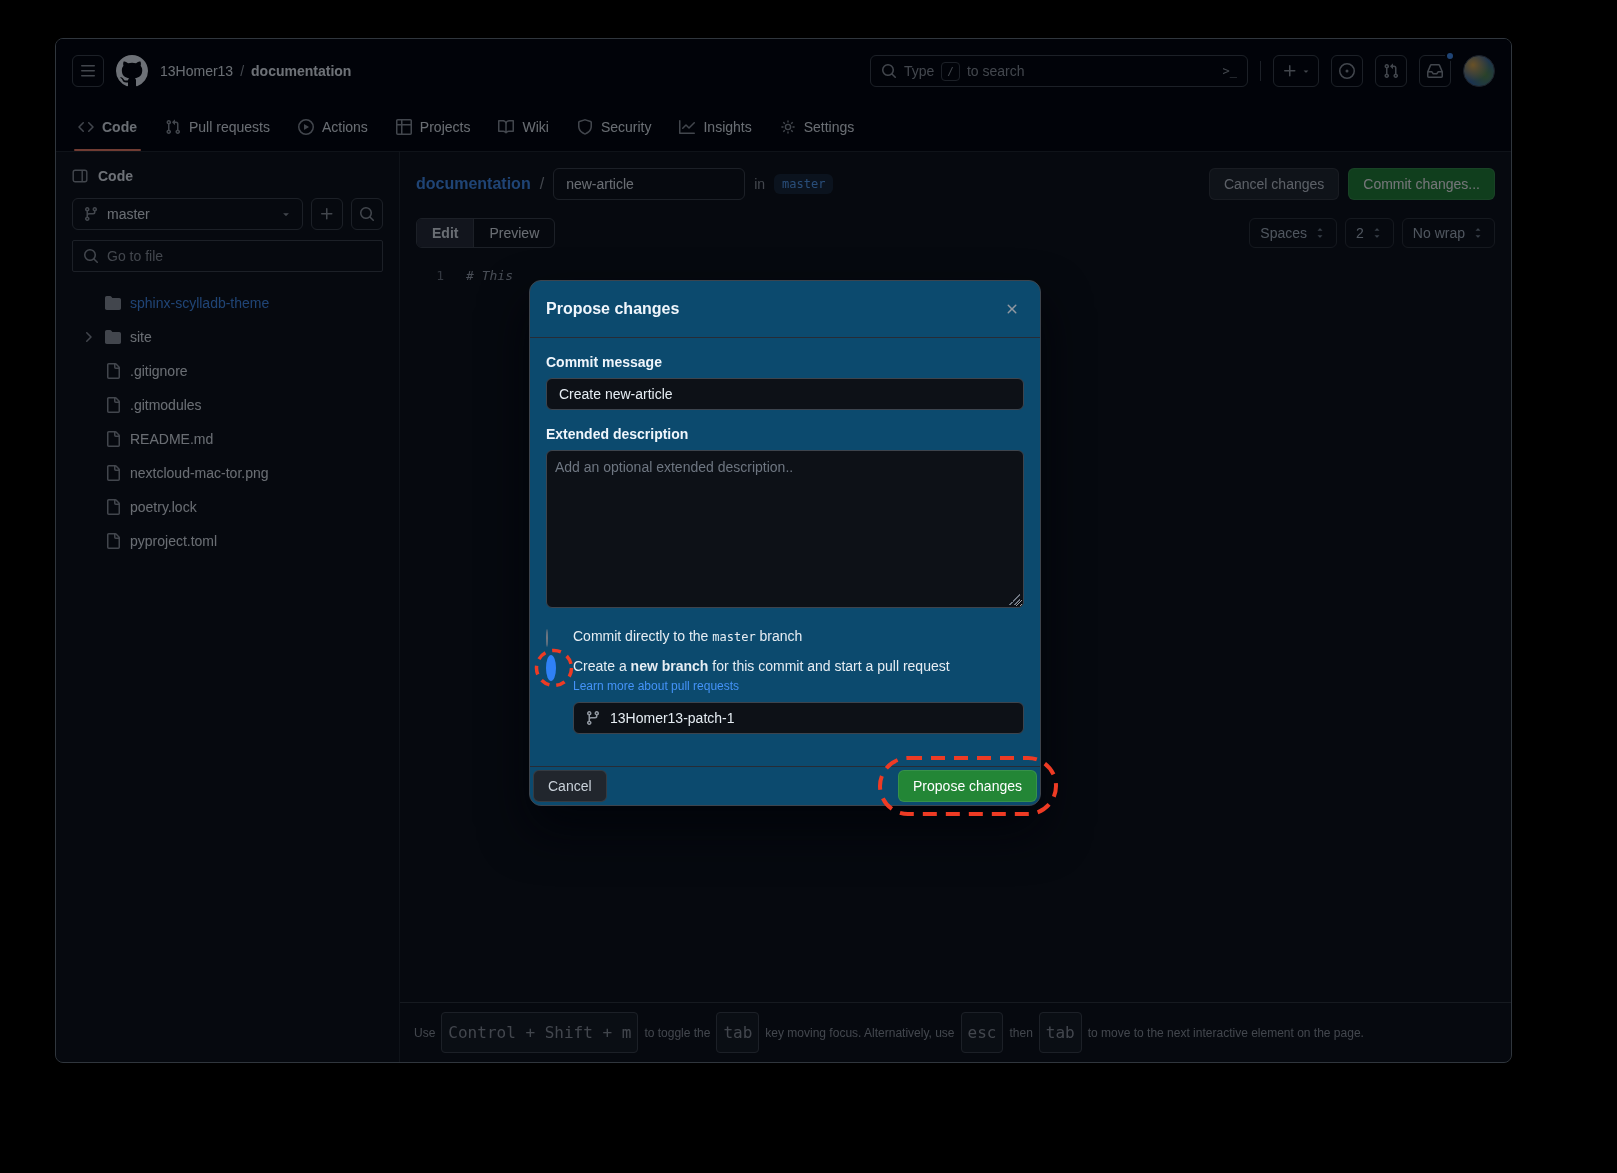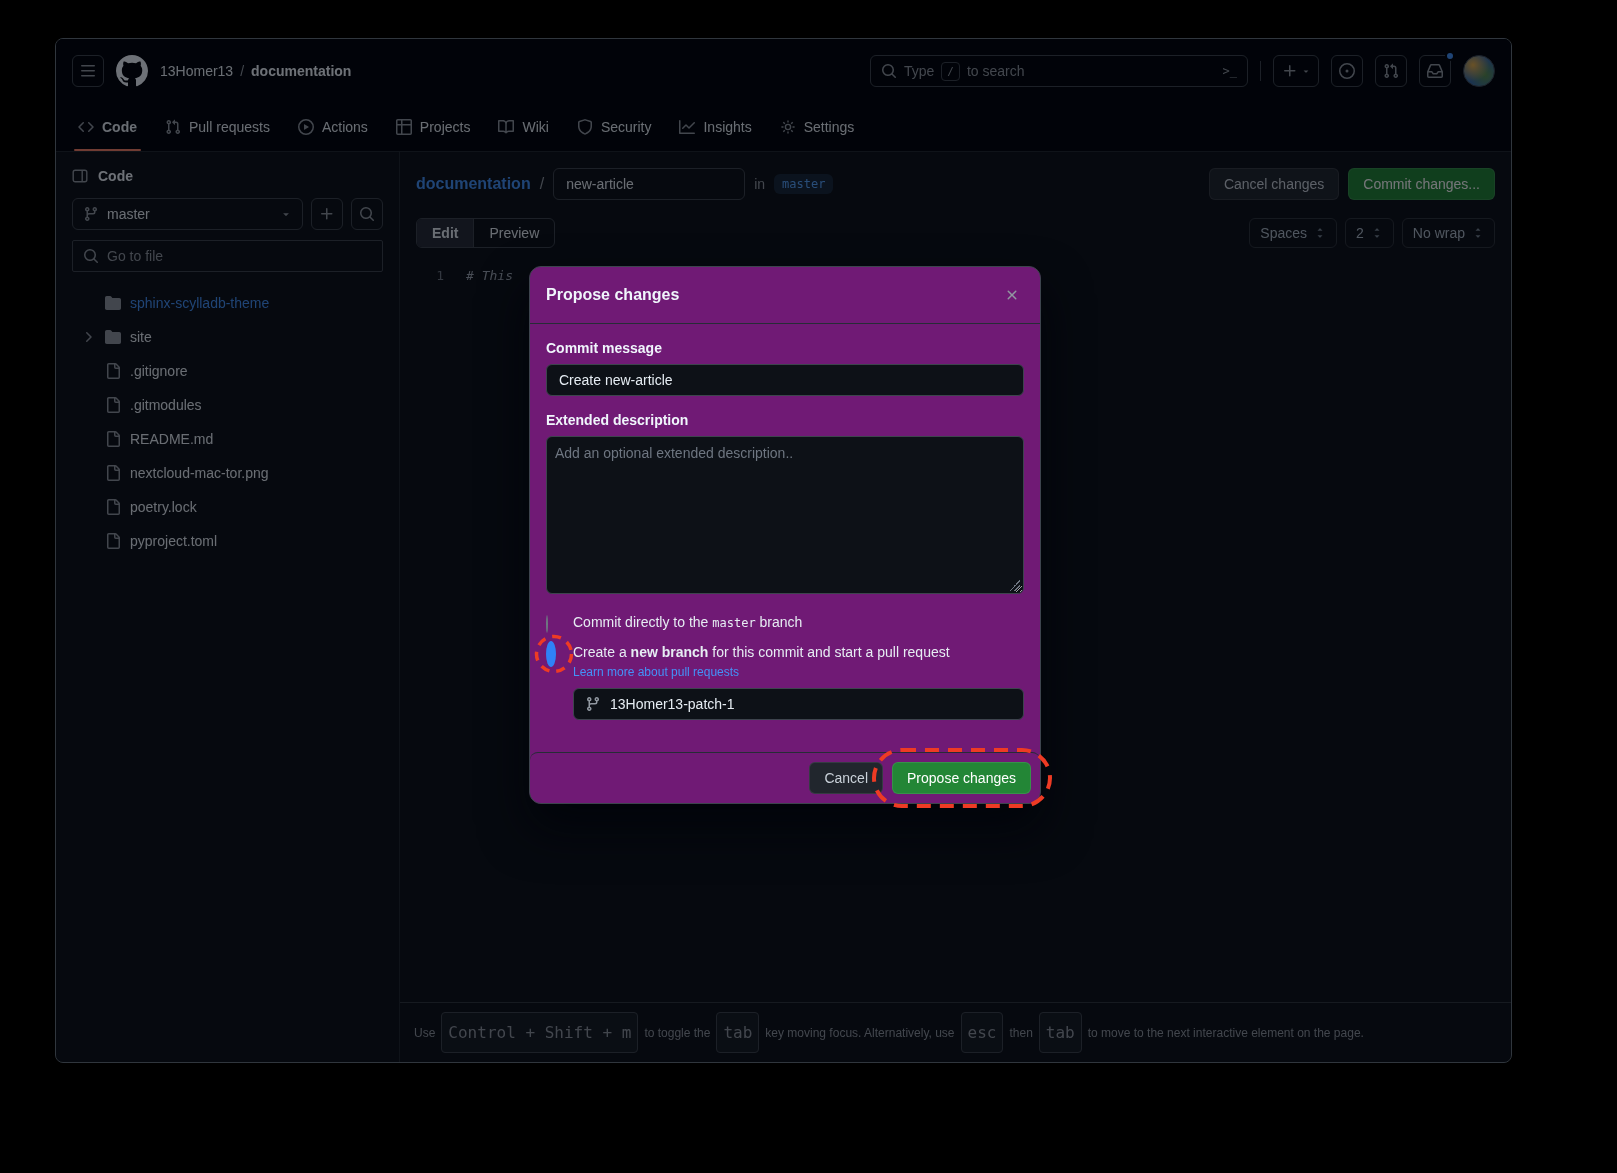--- a/index.html
+++ b/index.html
@@ -164,22 +164,22 @@
   }
   .kbd {
     font-family:"DejaVu Sans Mono", monospace; font-size:16px;
     border:1px solid #3d444d; border-radius:4px; padding:10px 6px; color:#9198a1;
     background:#161b22;
   }
 
   
   .backdrop { position:absolute; inset:0; background:rgba(1,4,9,0.55); z-index:40; }
   .modal {
-    position:absolute; left:473px; top:227px; width:512px; z-index:50;
-    background:#701a75; border:1px solid #3d444d; border-radius:12px;
+    position:absolute; left:473px; top:241px; width:512px; z-index:50;
+    background:#0c4a6e; border:1px solid #3d444d; border-radius:12px;
     box-shadow:0 24px 48px rgba(1,4,9,0.85);
   }
   .modal-head {
     display:flex; align-items:center; justify-content:space-between;
     padding:16px; border-bottom:1px solid #262c36;
   }
   .modal-title { font-size:16px; font-weight:700; color:#f0f6fc; }
   .modal-close { background:none; border:none; color:#9198a1; cursor:pointer; padding:4px; }
   .modal-body { padding:16px; }
   .field-label { display:block; font-size:14px; font-weight:700; color:#f0f6fc; margin-bottom:8px; }
@@ -216,22 +216,22 @@
   .branch-field {
     margin-top:9px; height:32px; border:1px solid #3d444d; border-radius:6px;
     background:#0d1117; display:flex; align-items:center; gap:9px; padding:12px 11px;
   }
   .branch-field .bicon { color:#9198a1; flex:0 0 16px; }
   .branch-field input {
     flex:1; background:transparent; border:none; outline:none; color:#e6edf3; font-size:14px;
     font-family:"Liberation Sans", sans-serif;
   }
   .modal-foot {
-    display:flex; justify-content:flex-end; align-items:center; gap:9px;
-    padding:9px; border-top:1px solid #262c36; margin-top:16px;border-radius:8px;
+    display:flex; justify-content:space-between; align-items:center; gap:9px;
+    padding:3px; border-top:1px solid #262c36; margin-top:16px;
   }
   .btn-anchor { position:relative; display:inline-flex; }
 
   .anno { position:absolute; left:50%; top:50%; transform:translate(-50%,-50%); pointer-events:none; z-index:60; }
 </style>
 </head>
 <body>
 
 <div class="window">
 

